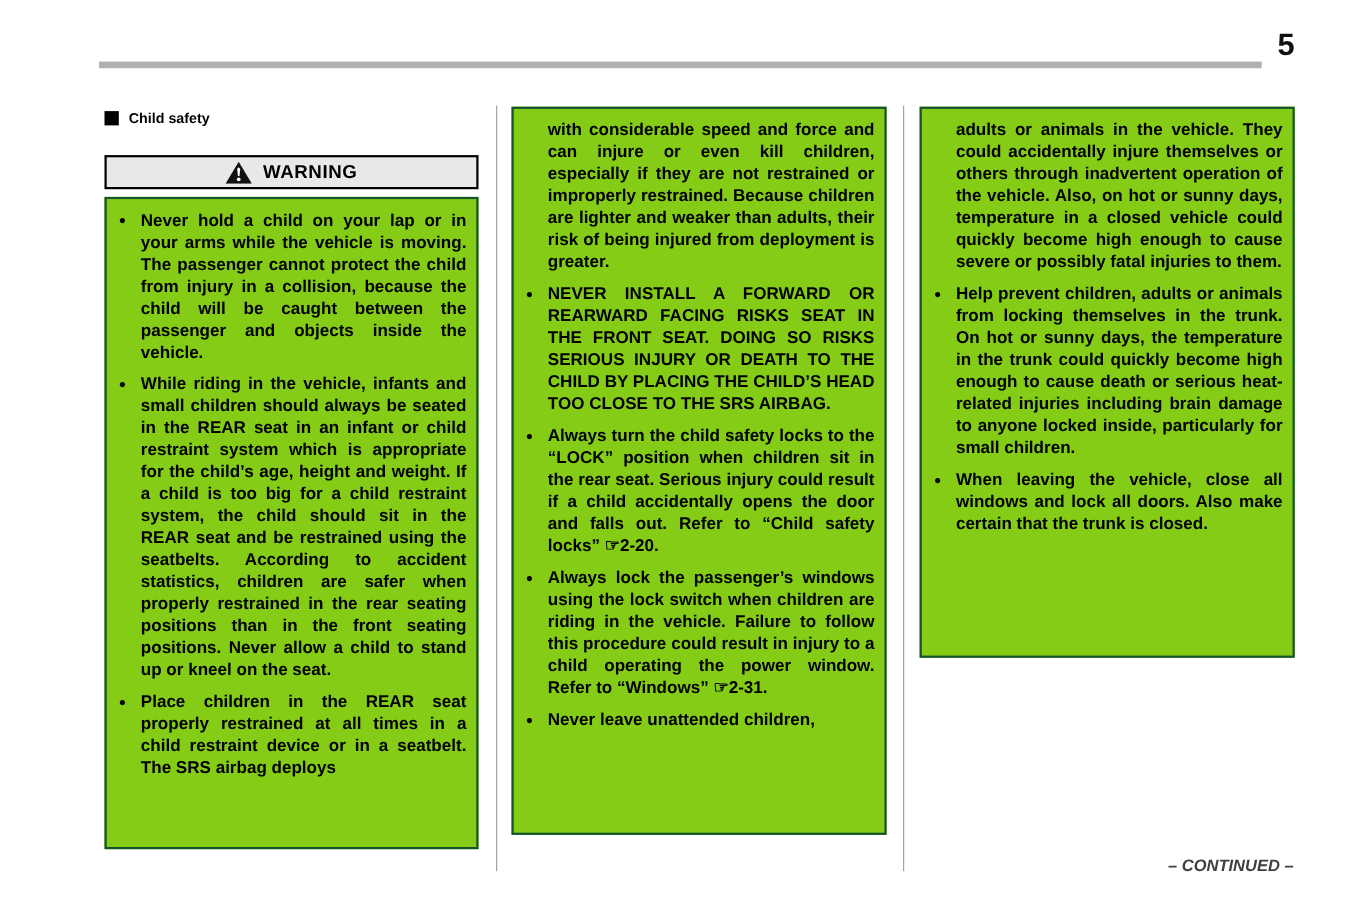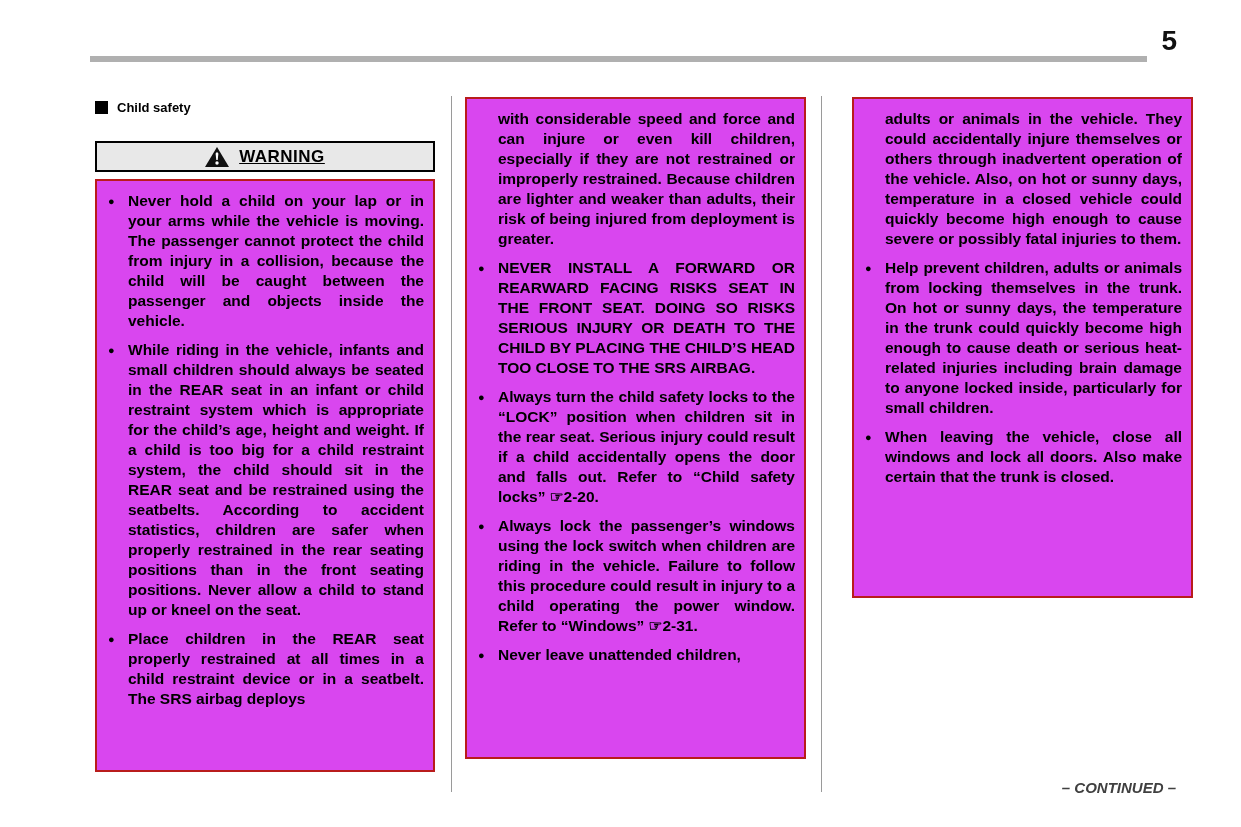--- a/index.html
+++ b/index.html
@@ -27,35 +27,35 @@
     position:absolute;left:95px;top:100px;width:340px;
     font-size:13px;font-weight:bold;display:flex;align-items:center;
   }
   .square-marker{
     display:inline-block;width:13px;height:13px;background:#000;
     margin-right:9px;flex:0 0 auto;
   }
   .warning-header{
     position:absolute;left:95px;top:141px;width:340px;height:31px;
     box-sizing:border-box;border:2.5px solid #000;background:#e8e8e8;
-    display:flex;align-items:center;justify-content:center;gap:10px;text-decoration:underline;
+    display:flex;align-items:center;justify-content:center;gap:10px;
   }
   .warn-label{
     font-size:17px;font-weight:bold;letter-spacing:0.5px;
   }
   .warn-icon{display:inline-flex;align-items:center;}
 
   .content-box{
     position:absolute;box-sizing:border-box;
-    border:2px solid #b91c1c;background:#d946ef;
+    border:2px solid #14532d;background:#84cc16;
     padding:10px 9px;overflow:hidden;
   }
   .box-left  {left:95px; top:179px;width:340px;height:593px;}
   .box-mid   {left:465px;top:97px; width:341px;height:662px;}
-  .box-right {left:836px;top:97px; width:341px;height:501px;margin-left:16px;}
+  .box-right {left:836px;top:97px; width:341px;height:501px;}
 
   .para{
     display:flex;align-items:flex-start;
     margin-bottom:9px;
   }
   .para:last-child{margin-bottom:0;}
   .bullet{
     flex:0 0 20px;width:20px;font-size:11px;line-height:20px;
     text-align:left;padding-left:2px;
   }

